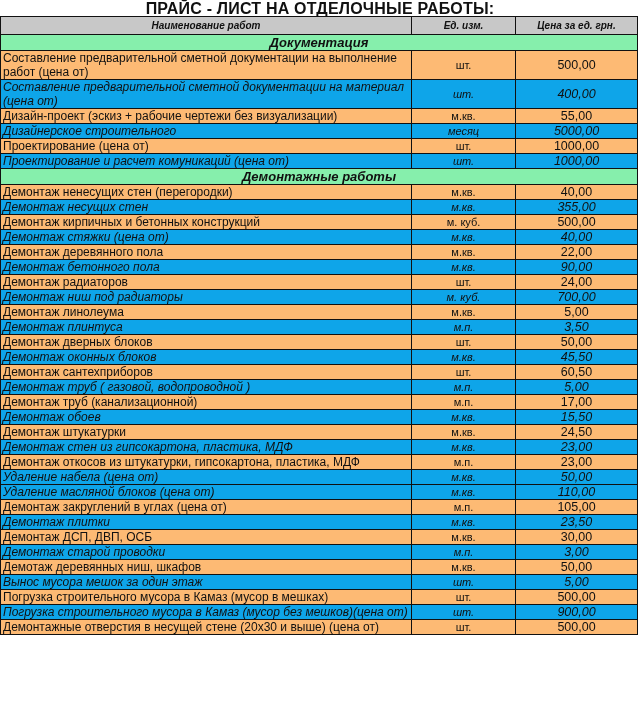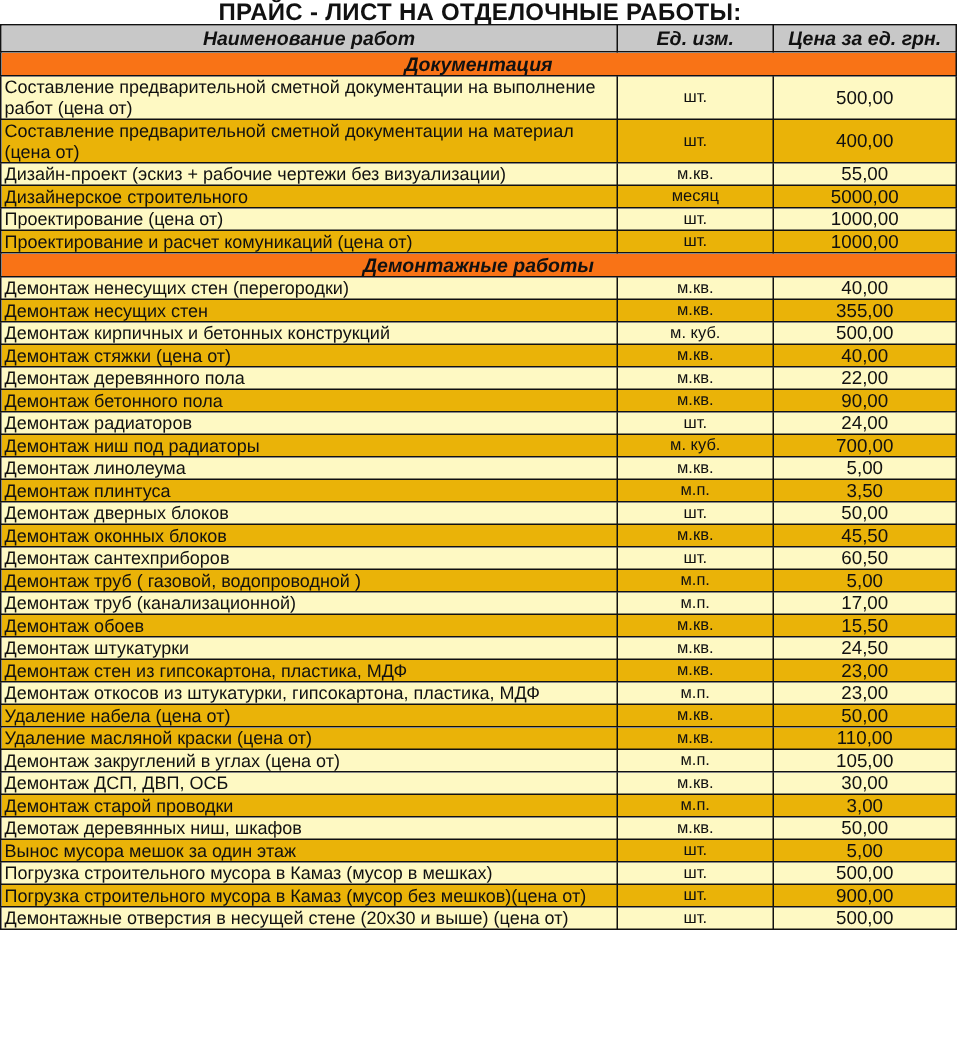--- a/index.html
+++ b/index.html
@@ -10,34 +10,34 @@
   }
   table {
     position: absolute; left: 0; top: 16px;
     border-collapse: collapse; width: 637px; table-layout: fixed;
     font-size: 12px;
   }
   td, th {
     border: 1px solid #111; padding: 0 2px; overflow: hidden; white-space: nowrap;
   }
   th {
-    background: #c8c8c8; font-style: italic; font-weight: bold; font-size: 13px; height: 17px; line-height: 15px;
+    background: #c8c8c8; font-style: italic; font-weight: bold; font-size: 10px; height: 17px; line-height: 15px;
   }
   col.c1 { width: 411px; }
   col.c2 { width: 104px; }
   col.c3 { width: 122px; }
   tr.section td {
-    background: #f97316; text-align: center; font-style: italic; font-weight: bold; font-size: 13px; height: 15px; line-height: 15px;
+    background: #86efac; text-align: center; font-style: italic; font-weight: bold; font-size: 13px; height: 15px; line-height: 15px;
   }
   tr.row td { height: 14px; line-height: 14px; }
   tr.row.double td { height: 28px; line-height: 14px; }
   tr.row.double td.name { white-space: normal; }
   tr.row:nth-of-type(n) td {}
-  tr.row.gray td { background: #eab308; }
-  tr.row.white td { background: #fef9c3; }
+  tr.row.gray td { background: #0ea5e9; font-style: italic; }
+  tr.row.white td { background: #fdba74; }
   td.unit { text-align: center; font-size: 11px; }
   td.price { text-align: center; font-size: 12.5px; }
   td.name { text-align: left; }
 </style>
 </head>
 <body>
 
 <div class="title">ПРАЙС - ЛИСТ НА ОТДЕЛОЧНЫЕ РАБОТЫ:</div>
 
 <table>
@@ -184,28 +184,33 @@
         <td class="name">Демонтаж откосов из штукатурки, гипсокартона, пластика, МДФ</td>
         <td class="unit">м.п.</td>
         <td class="price">23,00</td>
       </tr>
       <tr class="row gray">
         <td class="name">Удаление набела (цена от)</td>
         <td class="unit">м.кв.</td>
         <td class="price">50,00</td>
       </tr>
       <tr class="row gray">
-        <td class="name">Удаление масляной краски (цена от)</td>
+        <td class="name">Удаление масляной блоков (цена от)</td>
         <td class="unit">м.кв.</td>
         <td class="price">110,00</td>
       </tr>
       <tr class="row white">
         <td class="name">Демонтаж закруглений в углах (цена от)</td>
         <td class="unit">м.п.</td>
         <td class="price">105,00</td>
+      </tr>
+      <tr class="row gray">
+        <td class="name">Демонтаж плитки</td>
+        <td class="unit">м.кв.</td>
+        <td class="price">23,50</td>
       </tr>
       <tr class="row white">
         <td class="name">Демонтаж ДСП, ДВП, ОСБ</td>
         <td class="unit">м.кв.</td>
         <td class="price">30,00</td>
       </tr>
       <tr class="row gray">
         <td class="name">Демонтаж старой проводки</td>
         <td class="unit">м.п.</td>
         <td class="price">3,00</td>

